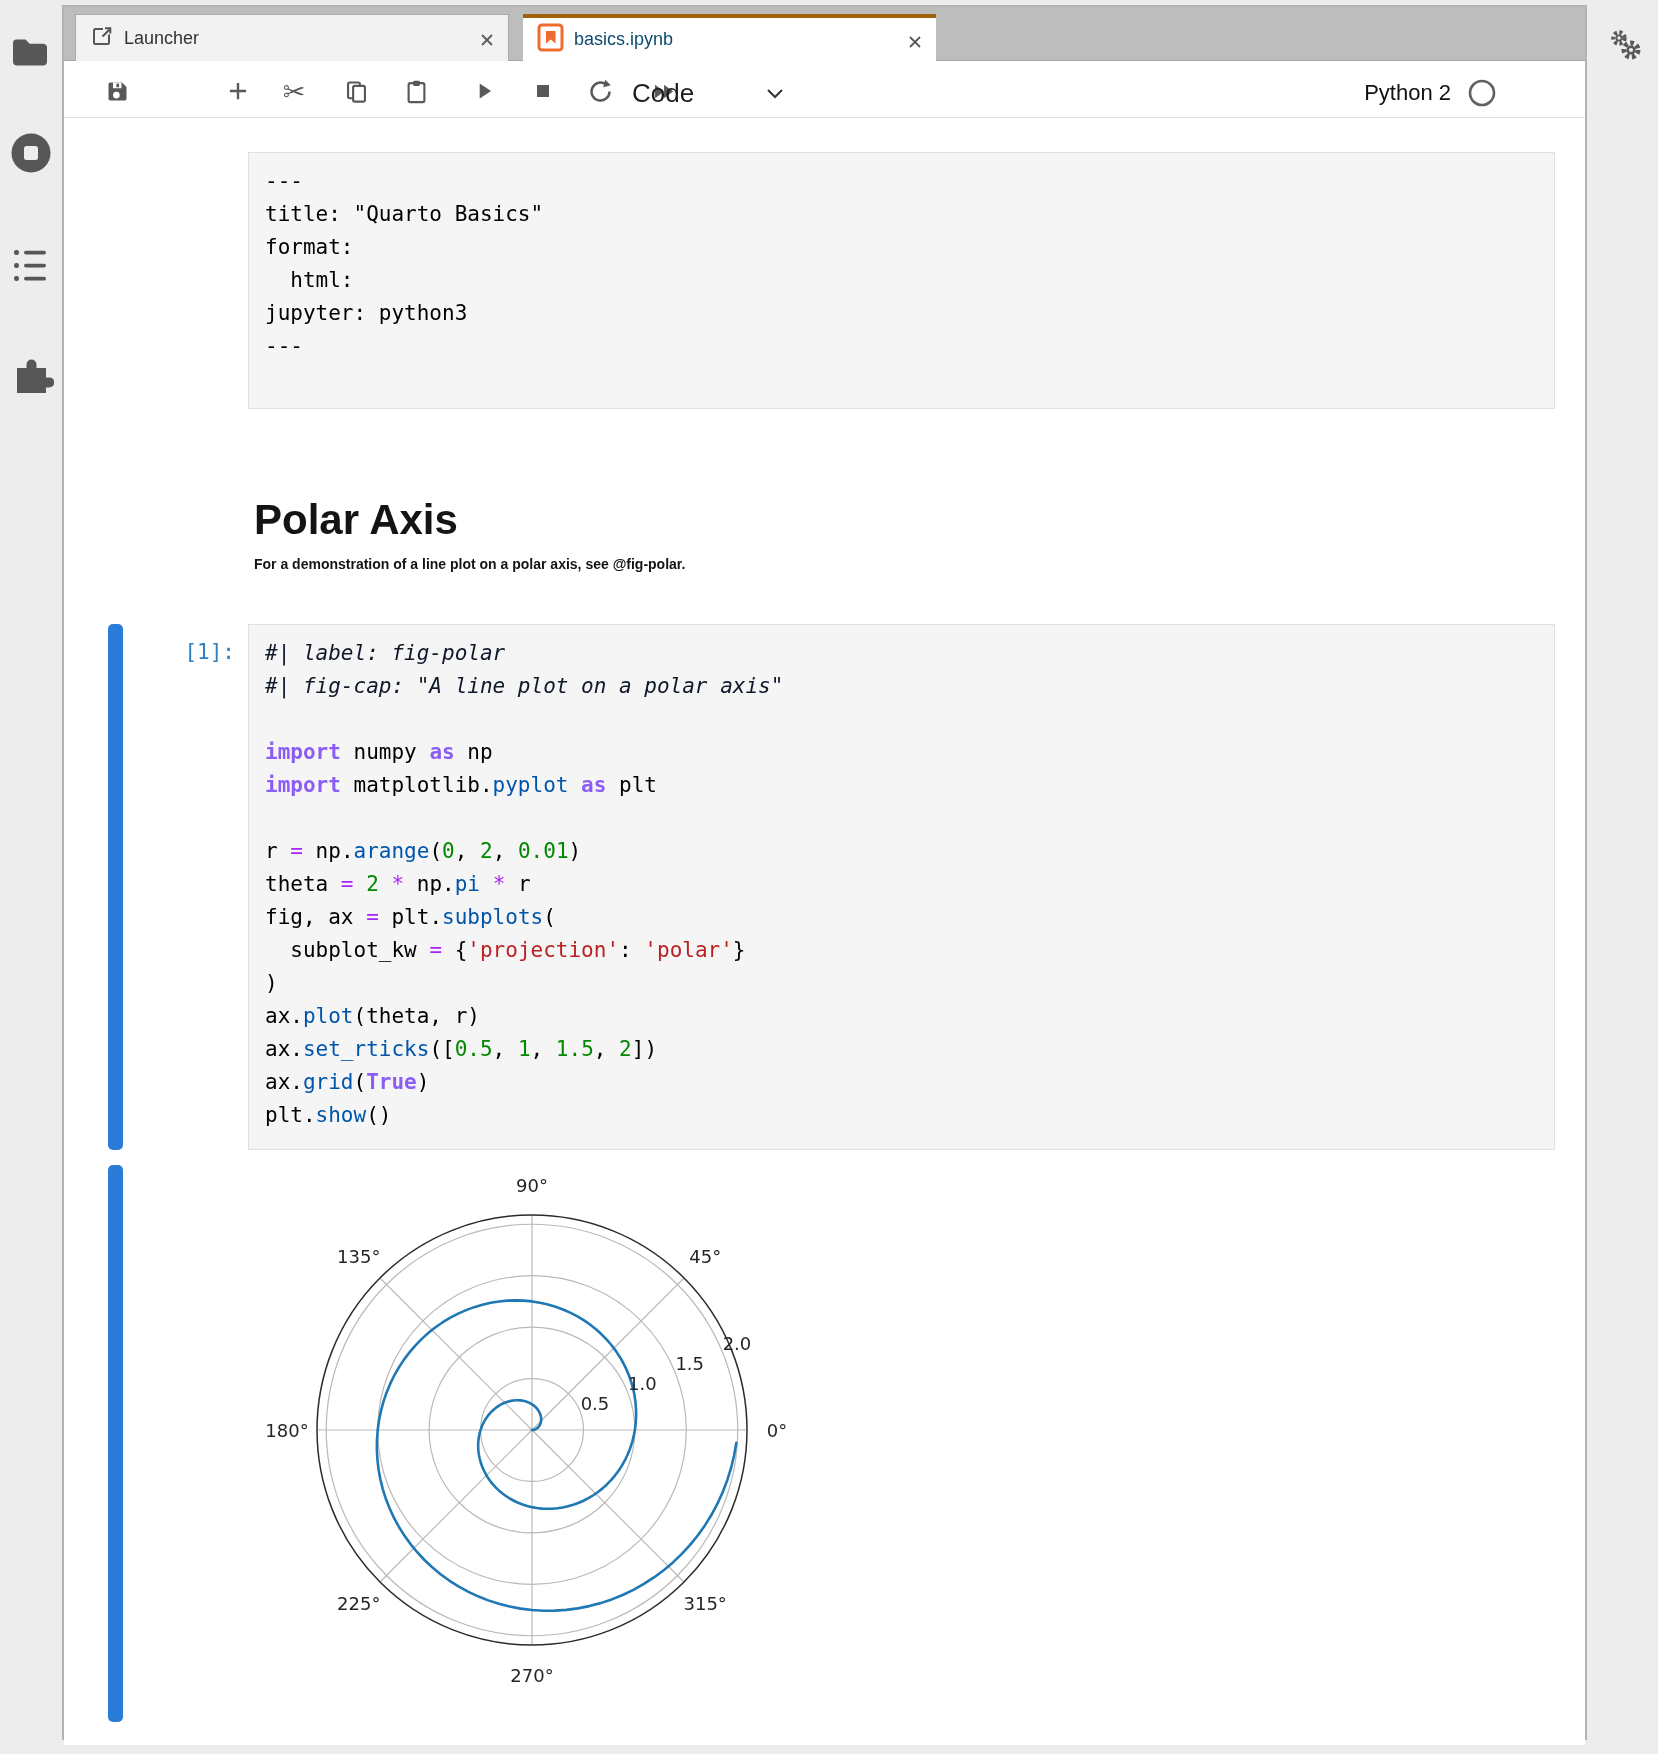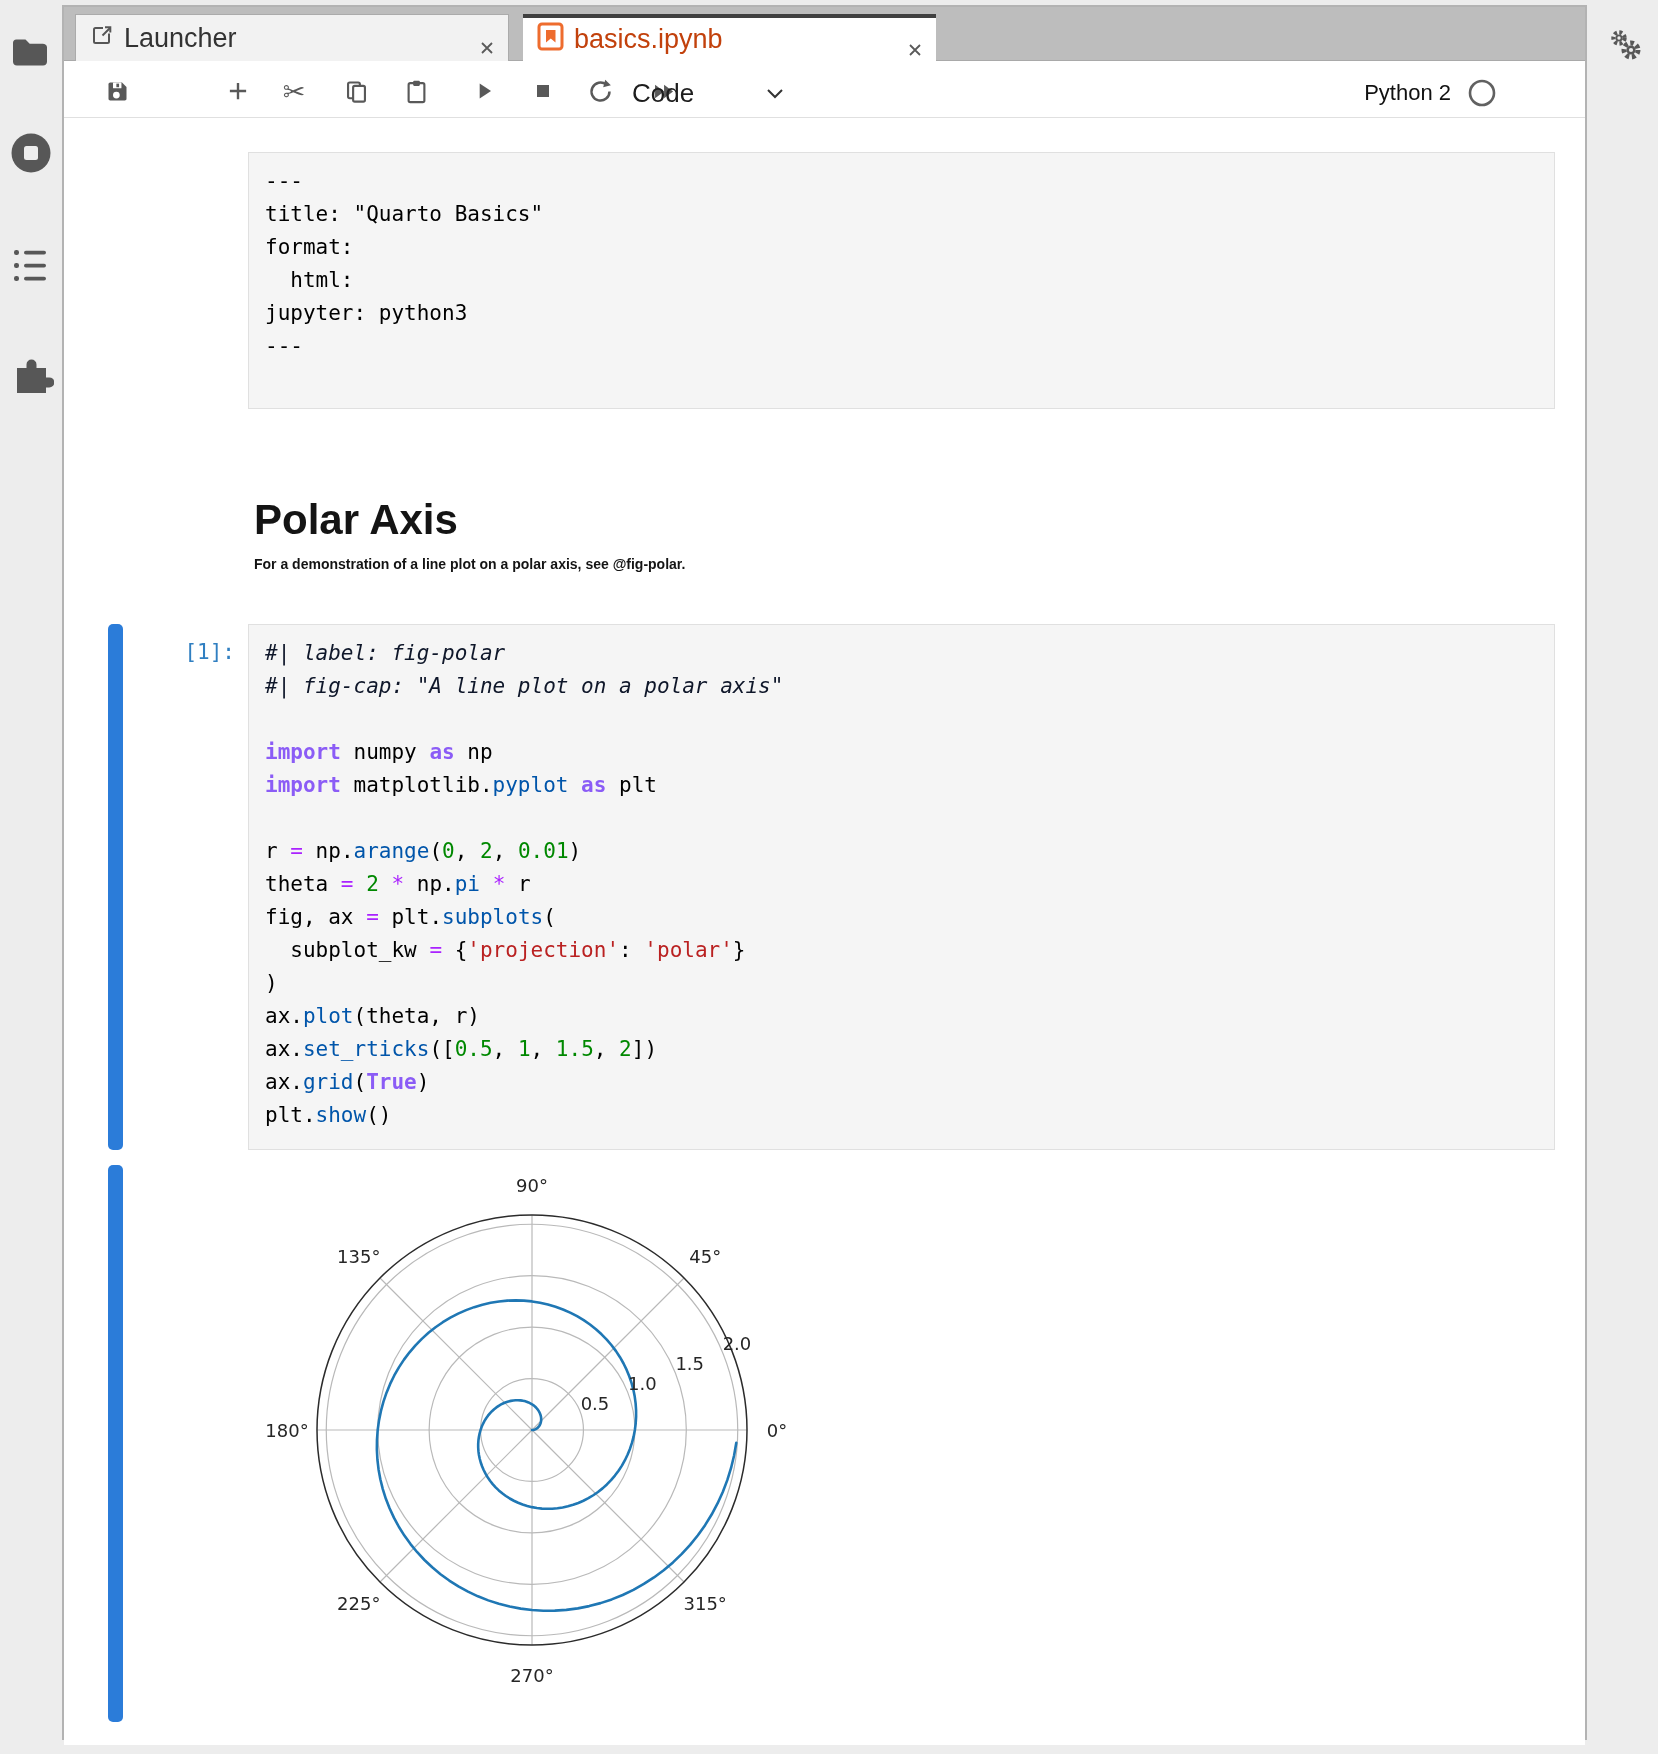--- a/index.html
+++ b/index.html
@@ -11,23 +11,23 @@
   .leftbar-icon { position:absolute; }
 
   
   .app { position:absolute; left:62px; top:5px; width:1525px; height:1735px;
          background:#ffffff; border:2px solid #b3b3b3; }
 
   
   .tabbar { position:absolute; left:0; top:0; width:100%; height:54px; background:#bdbdbd;
             border-bottom:1px solid #a9a9a9; }
   .tab { position:absolute; top:7px; height:47px; display:flex; align-items:center; gap:10px;
-         padding:0 14px; font-size:27px; color:#333; }
+         padding:0 14px; font-size:18px; color:#333; }
   .tab.inactive { left:11px; width:434px; background:#f2f2f2; border:1px solid #ababab; border-bottom:none; }
-  .tab.active { left:459px; width:413px; background:#ffffff; border-top:4px solid #404040; color:#c2410c; }
+  .tab.active { left:459px; width:413px; background:#ffffff; border-top:4px solid #a16207; color:#0c4a6e; }
   .tab .tab-label { flex:0 0 auto; }
   .tab .spacer { flex:1; }
   .close-btn { width:14px; height:14px; display:inline-block; }
 
   
   .toolbar { position:absolute; left:0; top:55px; width:100%; height:56px; background:#fff;
              border-bottom:1px solid #e0e0e0; }
   .tb-btn { position:absolute; top:14px; width:34px; height:30px; display:flex; align-items:center;
             justify-content:center; }
   .scissors-glyph { font-family:"DejaVu Sans", sans-serif; font-size:27px; color:#595959; line-height:1; }

